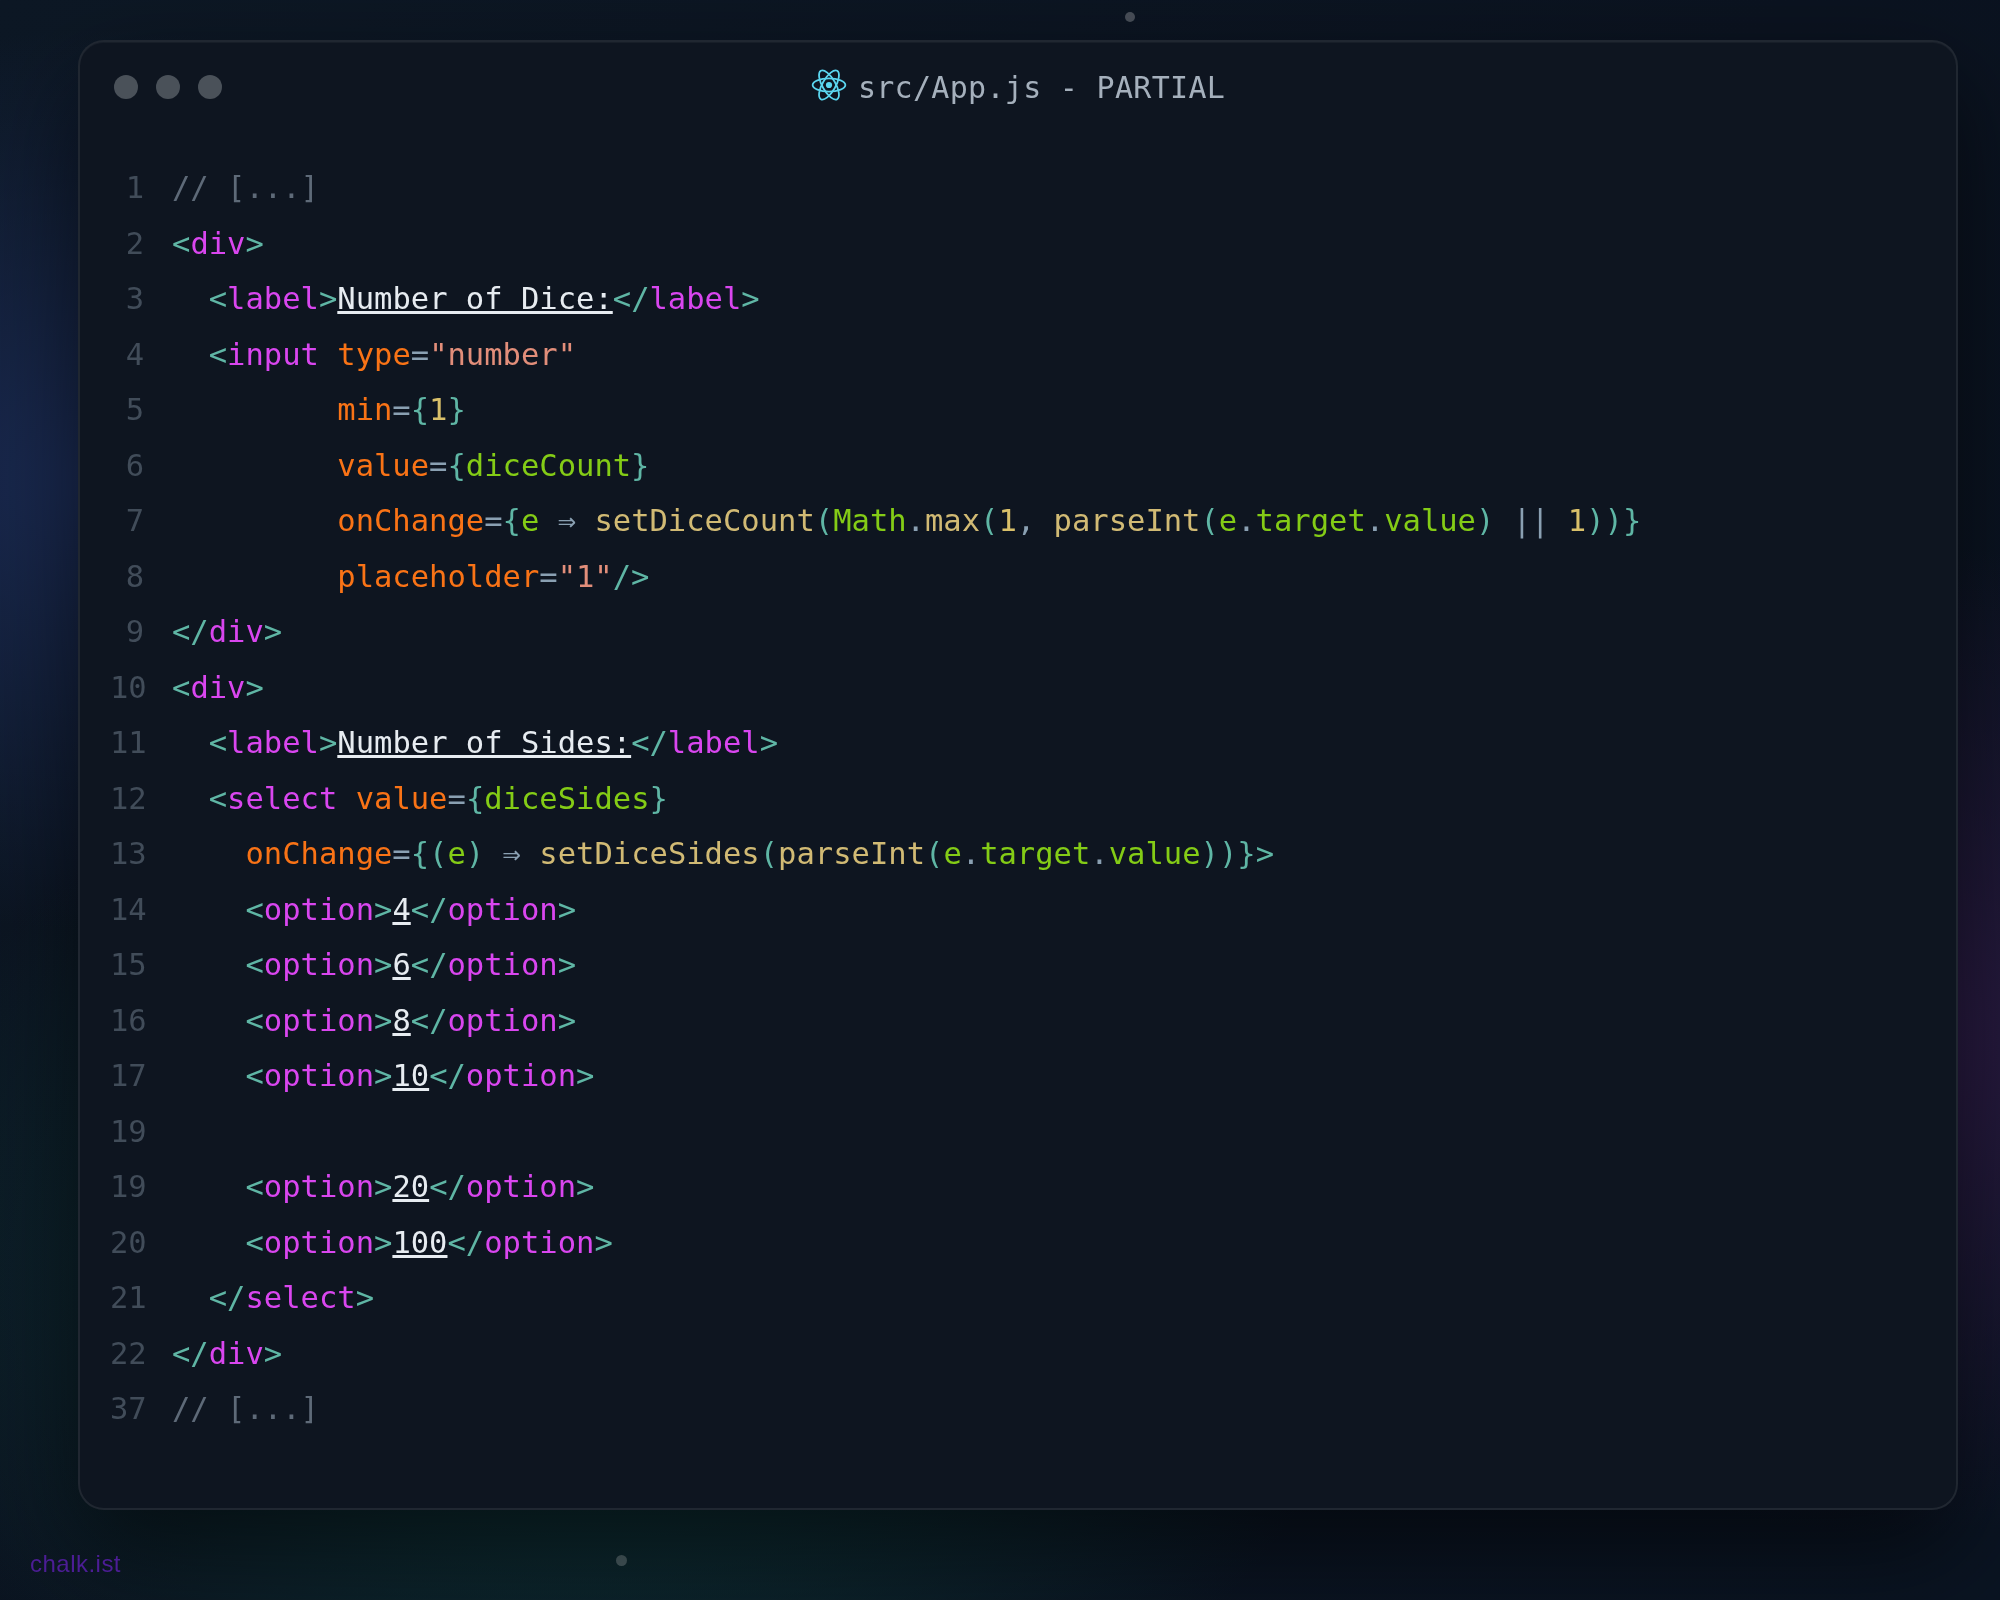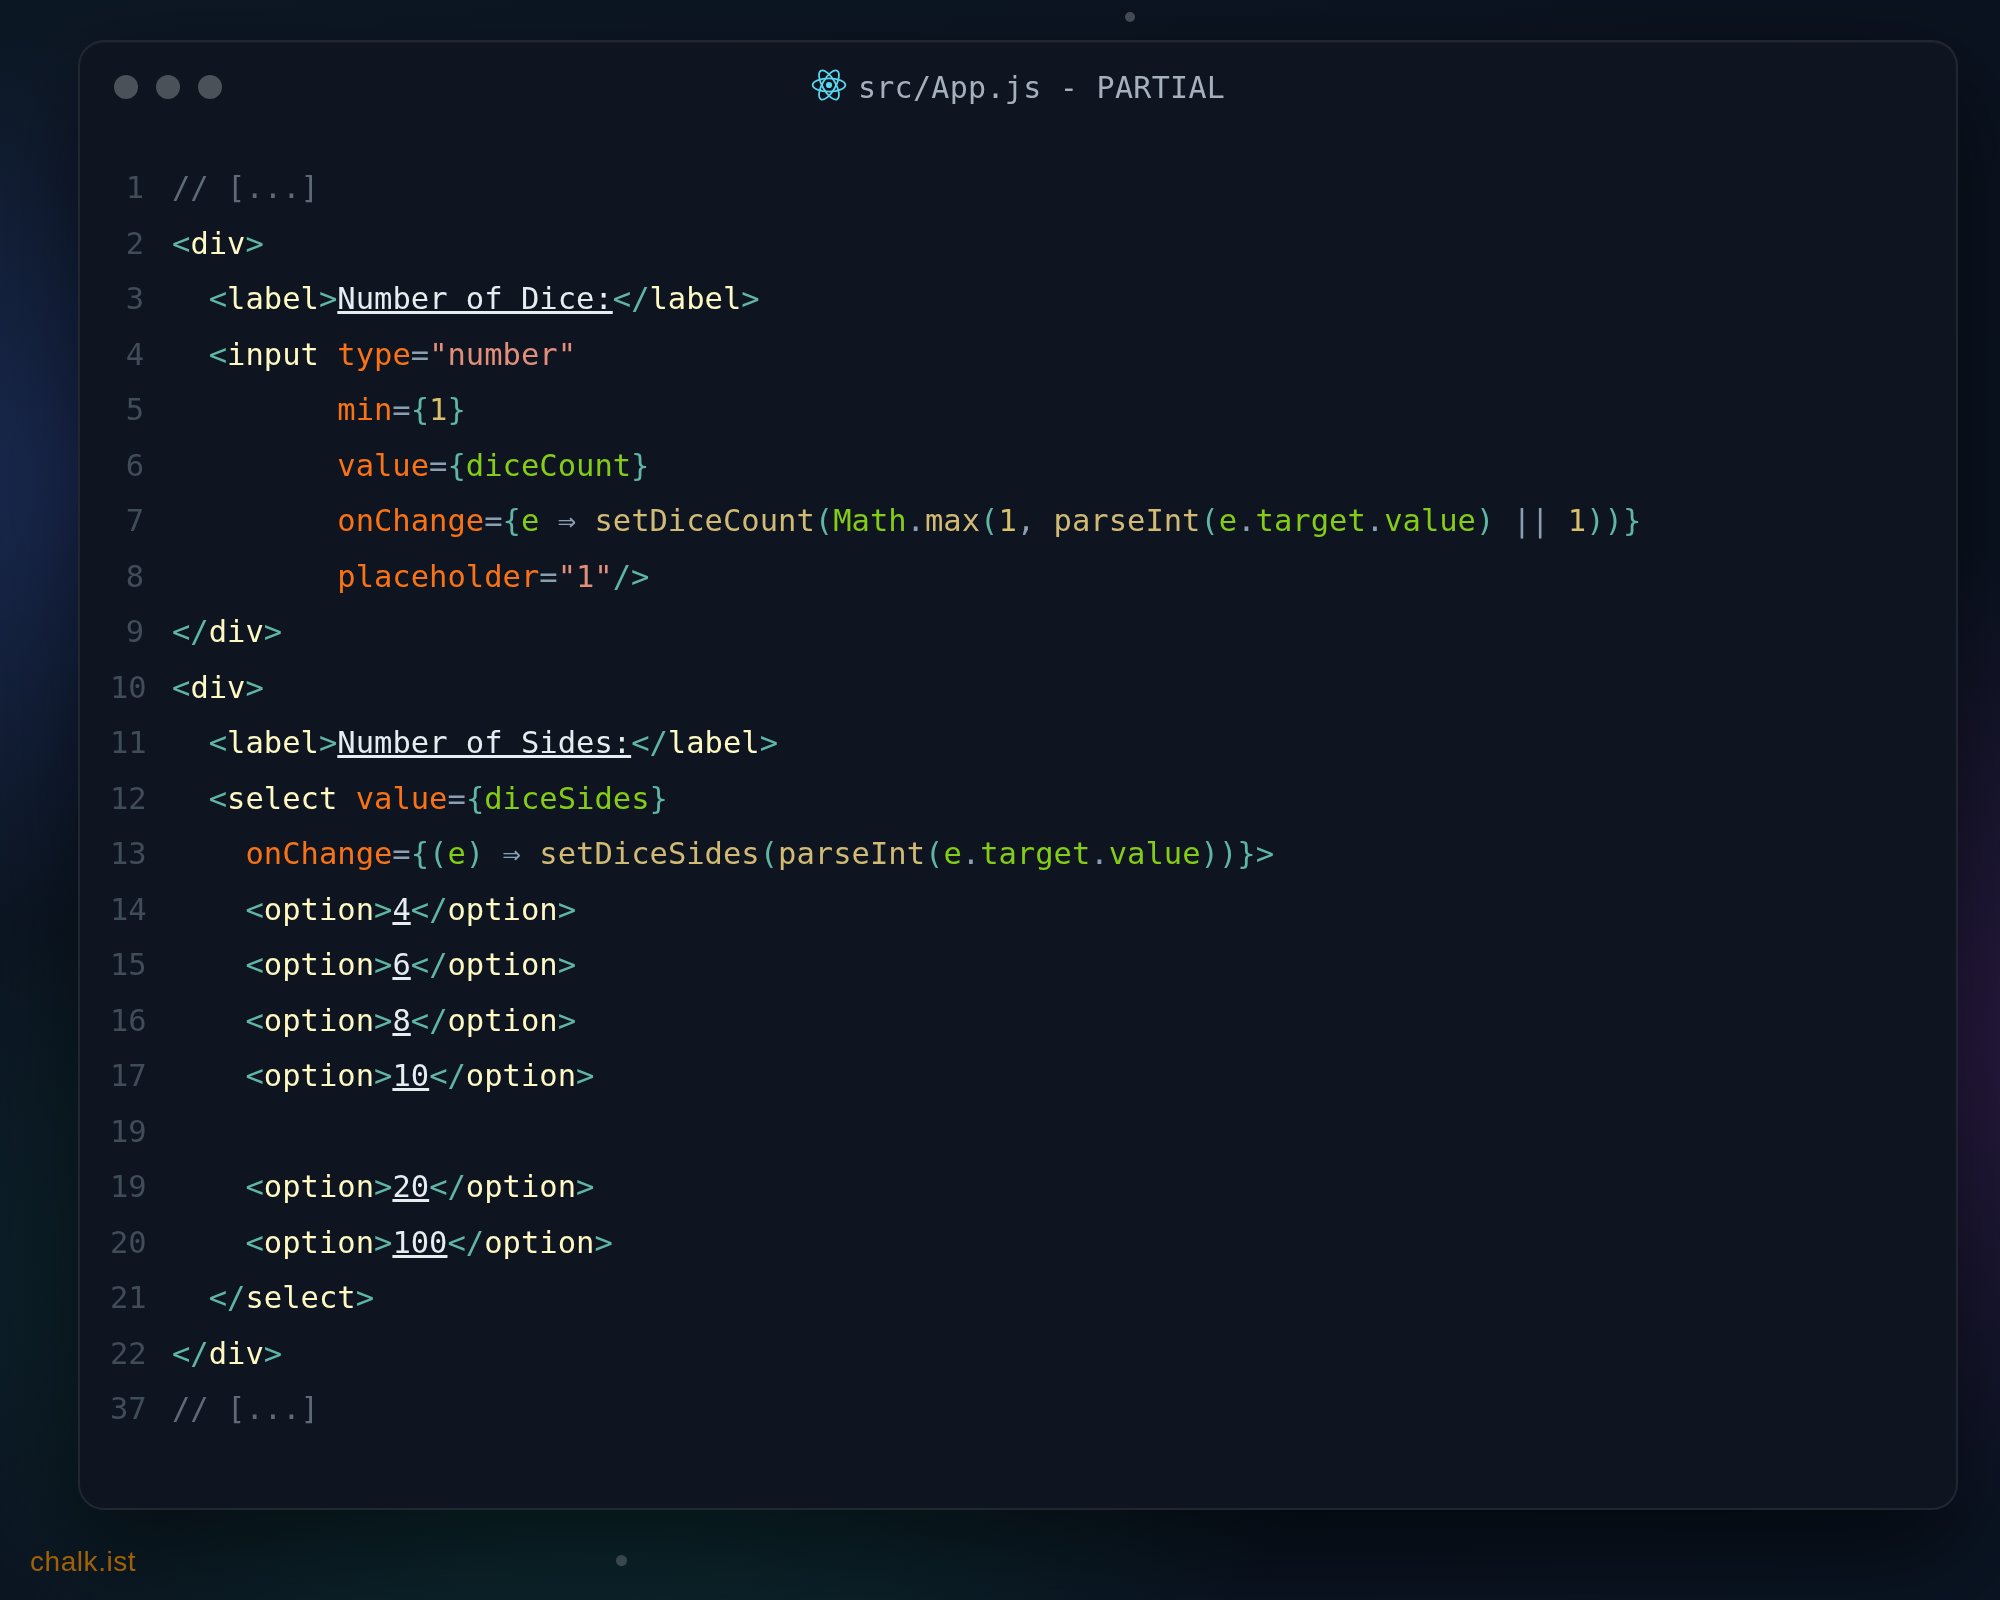--- a/index.html
+++ b/index.html
@@ -50,34 +50,34 @@
     text-align: right;
     color: #414c59;
     padding-right: 28px;
     user-select: none;
     flex-shrink: 0;
   }
   .code { color:#cdd5de; }
 
   .c-comment { color:#5e6a78; }
   .c-punc    { color:#5fb6a5; }
-  .c-tag     { color:#fef9c3; }
+  .c-tag     { color:#d946ef; }
   .c-attr    { color:#f97316; }
   .c-string  { color:#e28e7a; }
   .c-num     { color:#d9c06a; }
   .c-ident   { color:#84cc16; }
   .c-func    { color:#d1ba74; }
   .c-op      { color:#8aa0b2; }
   .c-brace   { color:#5fb6a5; }
   .c-text    { color:#e7ecf1;text-decoration:underline; }
 
   .watermark {
     position:absolute; left:30px; bottom:22px;
     font-family: -apple-system, BlinkMacSystemFont, "Segoe UI", sans-serif;
-    font-size:28px; color:#a16207; letter-spacing:.02em;
+    font-size:24px; color:#4c1d95; letter-spacing:.02em;
   }
 </style>
 </head>
 <body>
 
 <div class="dot" style="left:1125px; top:12px; width:10px; height:10px;"></div>
 <div class="dot" style="left:616px; top:1555px; width:11px; height:11px;"></div>
 <div class="dot" style="left:1612px; top:1204px; width:7px; height:7px; opacity:.35"></div>
 
 <div class="window">

